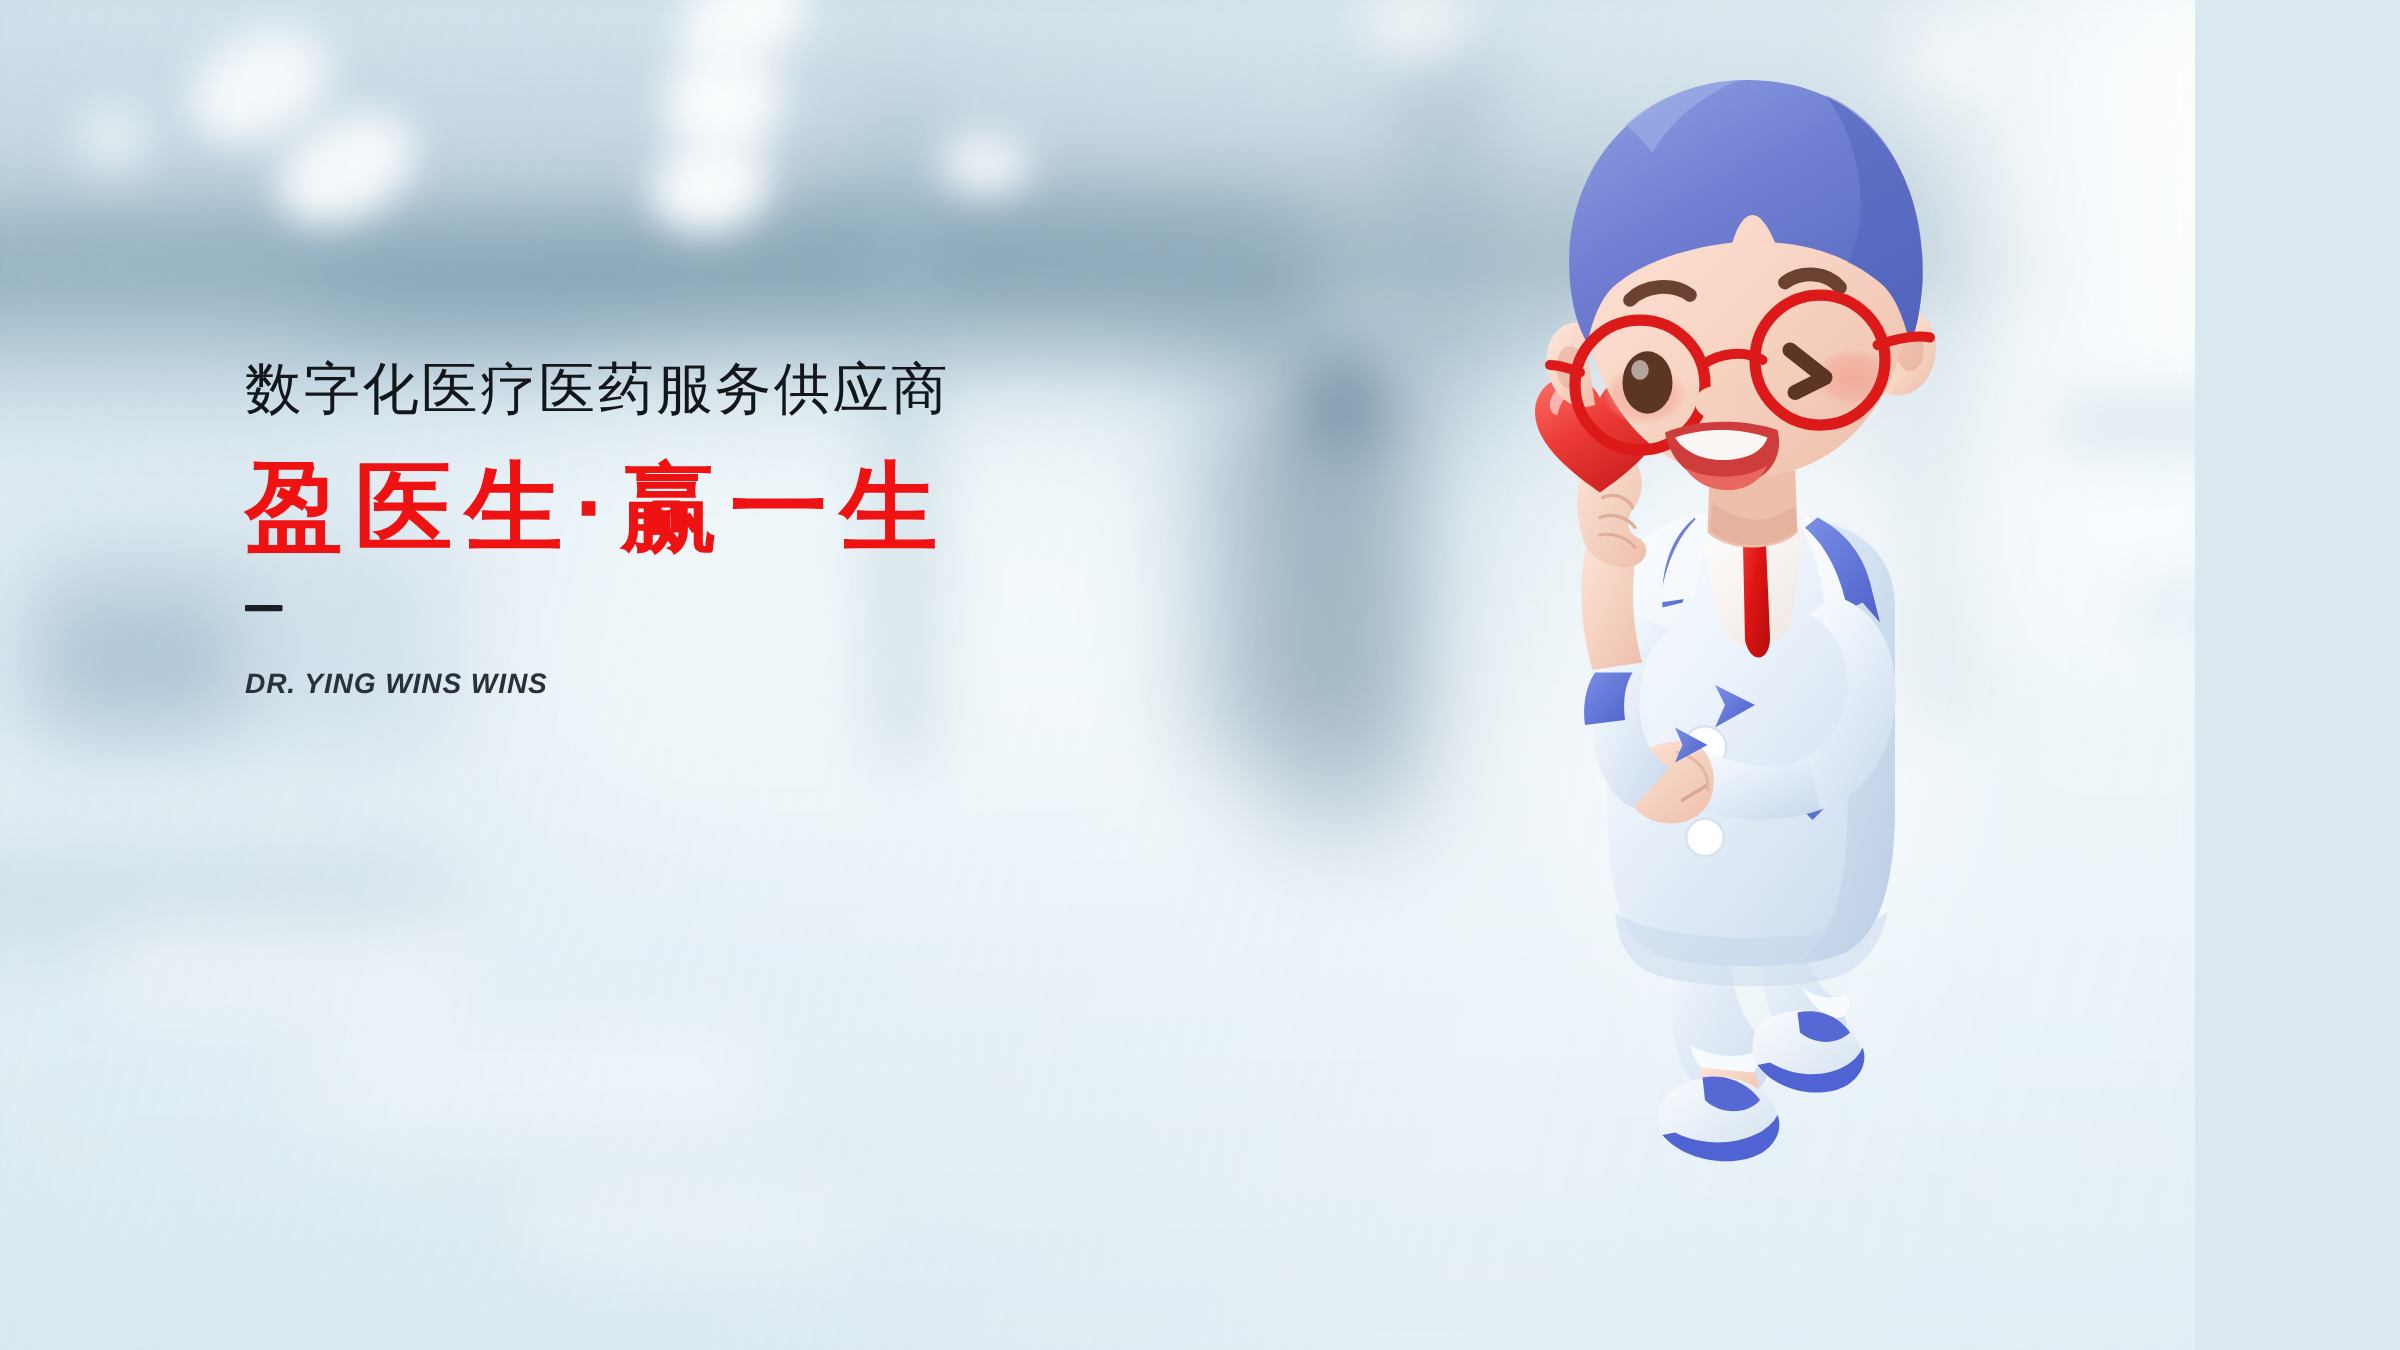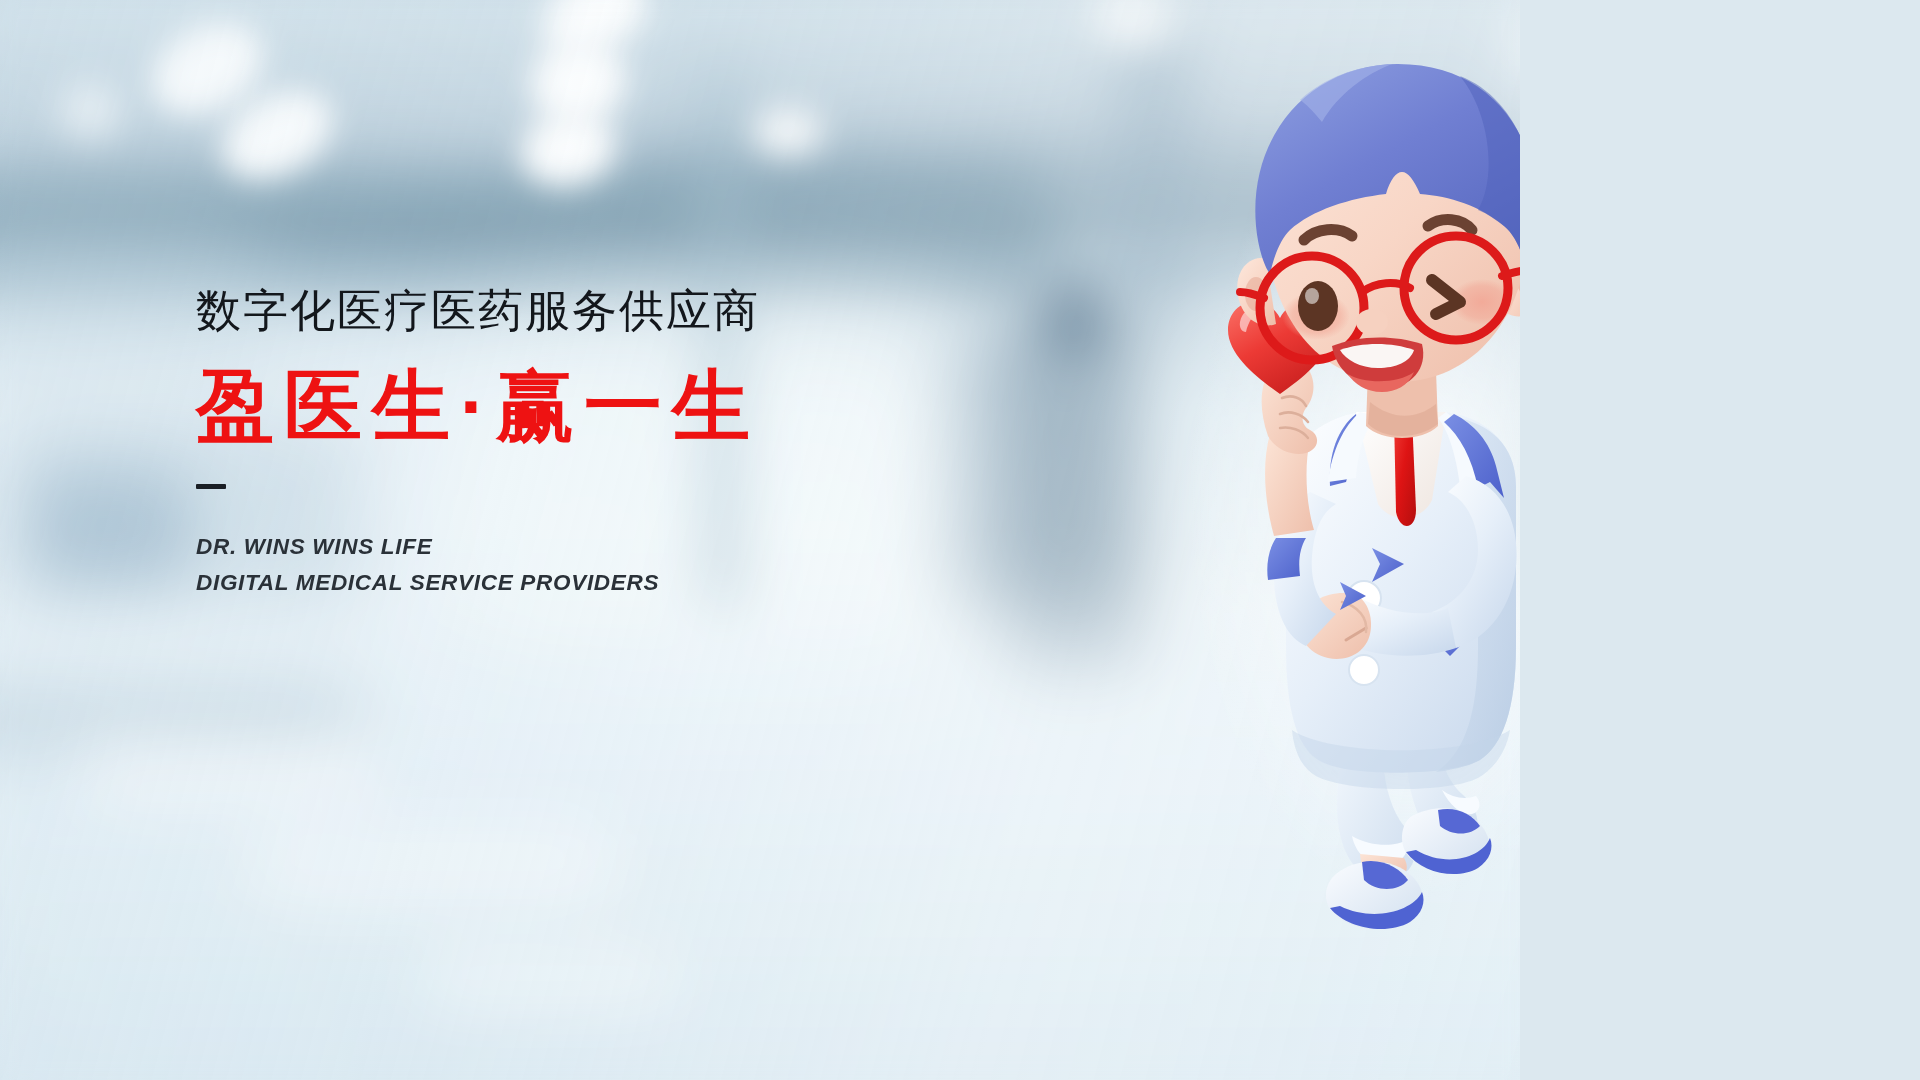--- a/index.html
+++ b/index.html
@@ -6,21 +6,21 @@
   * { margin:0; padding:0; box-sizing:border-box; }
   html, body {
     width:1920px; height:1080px;
     overflow:hidden;
     font-family:"Liberation Sans", sans-serif;
     background:#dce8ef;
   }
 
   .stage {
     position:relative;
-    width:1520px; height:1080px;
+    width:1756px; height:1080px;
     overflow:hidden;
     background:#fef9c3;
   }
 
   
   .bg-root { position:absolute; inset:0; overflow:hidden; }
 
   .bg-base {
     position:absolute; inset:-80px;
     background:
@@ -289,22 +289,21 @@
   </div>
 
   <div class="copy">
     <div class="kicker">数字化医疗医药服务供应商</div>
 
     <div class="headline">盈医生·赢一生</div>
 
     <div class="rule"></div>
 
     <div class="sub">
-      <div>DR. WINS WINS LIFE</div>
-      <div>DIGITAL MEDICAL SERVICE PROVIDERS</div>
+      <div>DR. YING WINS WINS</div>
     </div>
   </div>
 
   <div class="character">
     <svg viewBox="0 0 520 1000" xmlns="http://www.w3.org/2000/svg">
       <defs>
         <linearGradient id="gHair" x1="0.15" y1="0" x2="0.9" y2="1">
           <stop offset="0" stop-color="#8A9BDF"></stop>
           <stop offset="0.42" stop-color="#707FD2"></stop>
           <stop offset="1" stop-color="#5566BE"></stop>

